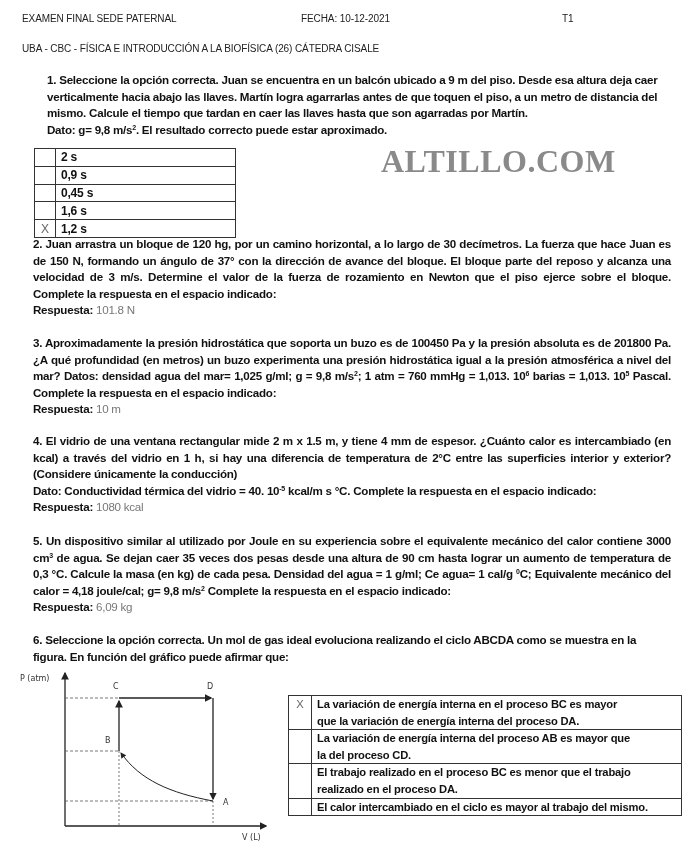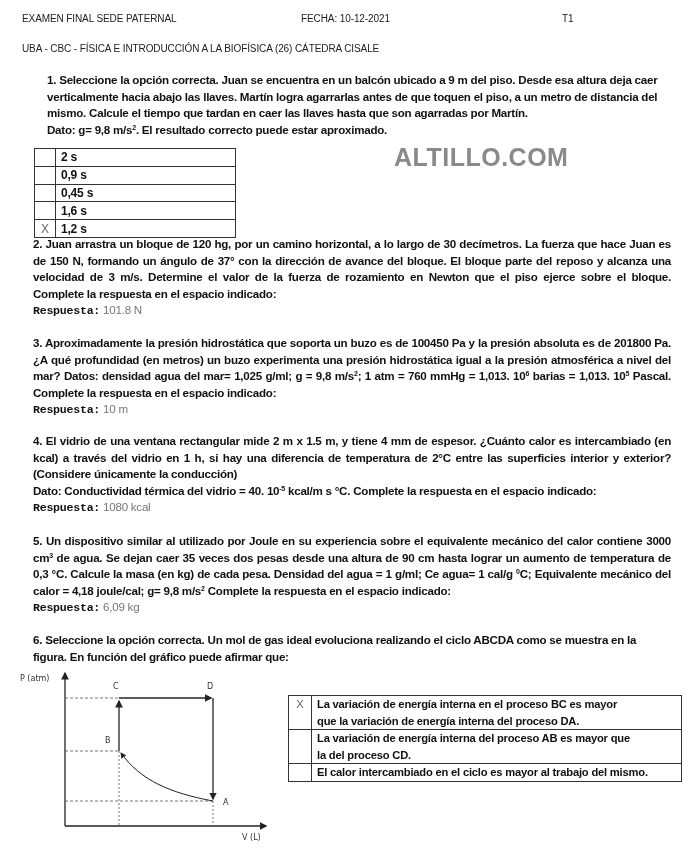--- a/index.html
+++ b/index.html
@@ -2,29 +2,29 @@
 <html><head>
 <meta charset="utf-8">
 <style>
   * { box-sizing: border-box; margin: 0; padding: 0; }
   html, body { width: 700px; height: 865px; background: #ffffff; overflow: hidden; }
   body { font-family: "Liberation Sans Narrow", "Liberation Sans", sans-serif; color: #111; position: relative; }
   .abs { position: absolute; }
   .hdr { font-size: 10px; color: #222; letter-spacing: -0.1px; }
   .q { position: absolute; left: 33px; width: 638px; font-size: 11.6px; font-weight: bold; line-height: 16.6px; letter-spacing: -0.25px; color: #111; }
   .q.just { text-align: justify; }
-  .ans-label { font-weight: bold; font-family: Liberation Mono, monospace; }
+  .ans-label { font-weight: bold; }
   .ans-val { font-weight: normal; color: #777; }
   sup { font-size: 7px; vertical-align: top; position: relative; top: -2px; font-weight: bold; }
   table.opts { border-collapse: collapse; position: absolute; }
   table.opts td { border: 1px solid #333; font-size: 12px; font-weight: bold; padding: 0 5px; height: 17.8px; letter-spacing: -0.2px; }
   table.opts td.mark { width: 21px; font-weight: normal; color: #666; text-align: center; padding: 0; }
   table.q6 td { font-size: 11.2px; line-height: 16.6px; padding: 0 5px; vertical-align: top; }
   table.q6 td.mark { width: 23px; padding-top: 0; }
-  .watermark { position: absolute; left: 394px; top: 143px; font-family: Liberation Sans, sans-serif; font-weight: bold; font-size: 25px; color: #8a8a8a; letter-spacing: 0.5px; }
+  .watermark { position: absolute; left: 381px; top: 143px; font-family: Liberation Serif, serif; font-weight: bold; font-size: 32px; color: #8a8a8a; letter-spacing: 0.5px; }
   .graph-label { font-family: "DejaVu Sans", sans-serif; font-size: 8px; fill: #333; }
 </style>
 </head>
 <body>
 
 <div class="abs hdr" style="left:22px; top:13px;">EXAMEN FINAL SEDE PATERNAL</div>
 <div class="abs hdr" style="left:301px; top:13px;">FECHA: 10-12-2021</div>
 <div class="abs hdr" style="left:562px; top:13px;">T1</div>
 <div class="abs hdr" style="left:22px; top:43px;">UBA - CBC - FÍSICA E INTRODUCCIÓN A LA BIOFÍSICA (26) CÁTEDRA CISALE</div>
 
@@ -129,16 +129,20 @@
       <tr>
     <td class="mark">X</td>
     <td><span>La variación de energía interna en el proceso BC es mayor</span><br><span>que la variación de energía interna del proceso DA.</span></td>
   </tr>
   <tr>
     <td class="mark"></td>
     <td><span>La variación de energía interna del proceso AB es mayor que</span><br><span>la del proceso CD.</span></td>
   </tr>
   <tr>
     <td class="mark"></td>
+    <td><span>El trabajo realizado en el proceso BC es menor que el trabajo</span><br><span>realizado en el proceso DA.</span></td>
+  </tr>
+  <tr>
+    <td class="mark"></td>
     <td>El calor intercambiado en el ciclo es mayor al trabajo del mismo.</td>
   </tr>
 </tbody>
   </table>
 
 </body></html>

